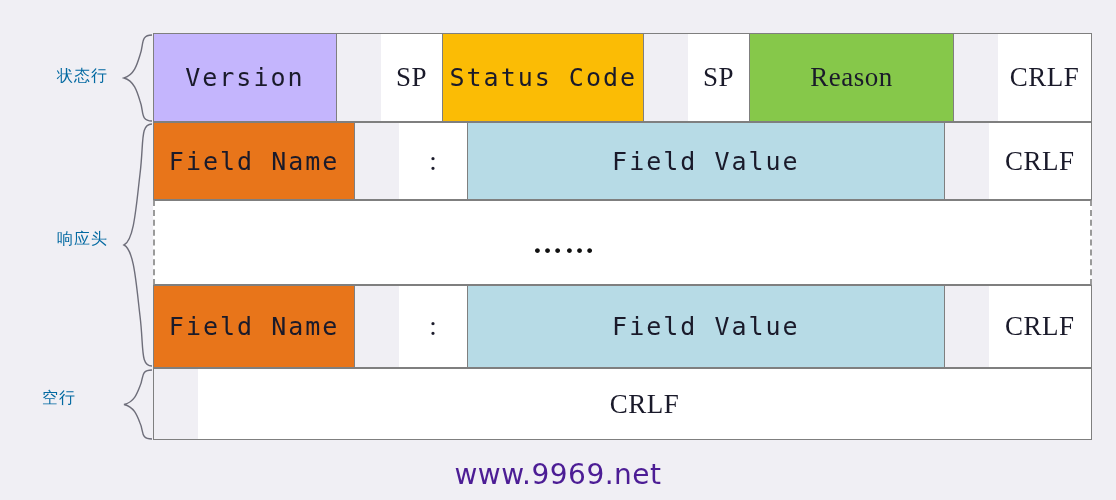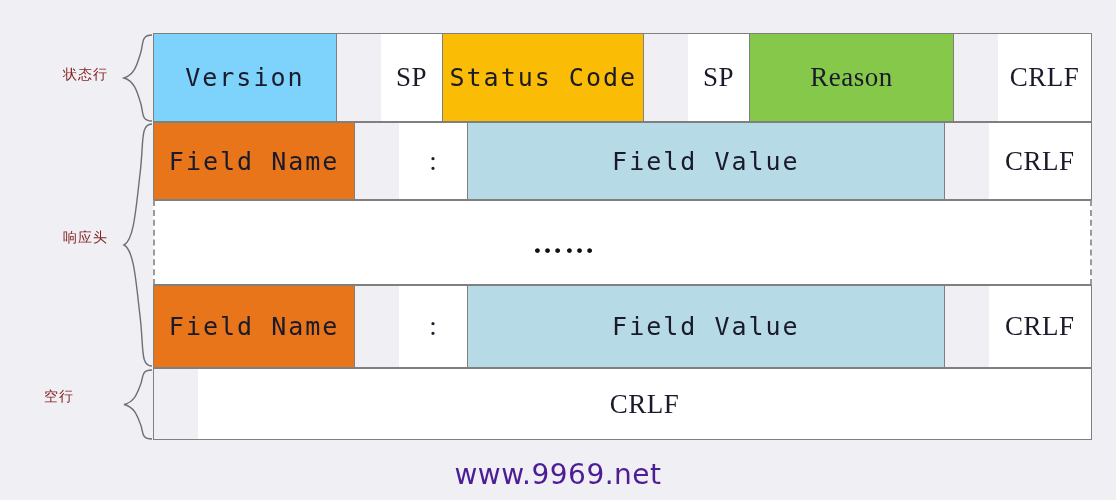--- a/index.html
+++ b/index.html
@@ -20,22 +20,22 @@
     left: 0;
     top: 0;
     width: 1116px;
     height: 500px;
   }
 
   
   .sec-label {
     position: absolute;
     font-family: "DejaVu Sans", sans-serif;
-    font-size: 14px;
-    color: #7f1d1d;
+    font-size: 16px;
+    color: #0369a1;
     letter-spacing: 1px;
     white-space: nowrap;
     text-align: right;
   }
   #label-status  { left: 10px;  top: 66px;  width: 98px; }
   #label-headers { left: 10px;  top: 229px; width: 98px; }
   #label-blank   { left: 10px;  top: 388px; width: 98px; text-align: center; }
 
   .brace {
     position: absolute;
@@ -108,21 +108,21 @@
   .c-crlf1      { width: 113px; }
 
   .c-fieldname  { width: 222px; }
   .c-colon      { width: 76px;  }
   .c-fieldvalue { width: 526px; }
   .c-crlf2      { width: 113px; }
 
   .c-full       { width: 937px; }
 
   
-  .fill-blue   { background: #7dd3fc; text-align: center; }
+  .fill-blue   { background: #c4b5fd; text-align: center; }
   .fill-yellow { background: #fbbc05; }
   .fill-green  { background: #86c84a; }
   .fill-orange { background: #e8751a; }
   .fill-lblue  { background: #b7dbe6; }
   .fill-white  { background: #ffffff; margin-left: 44px; }
 
   
   #watermark {
     position: absolute;
     left: 0;

